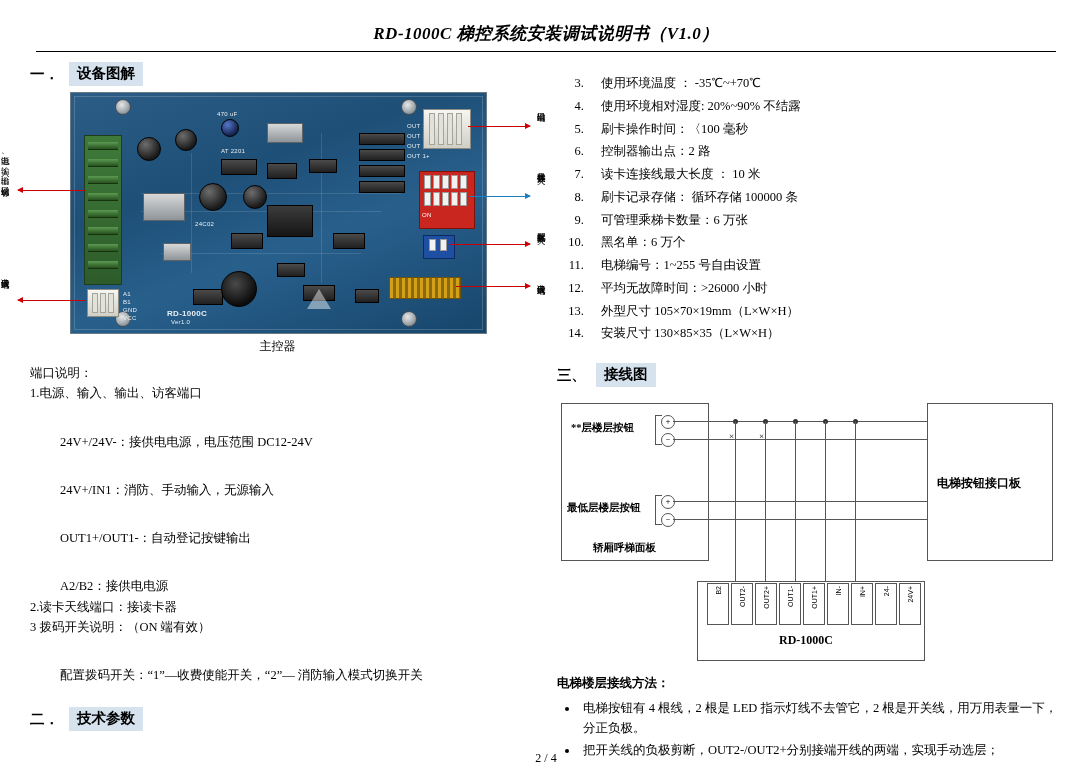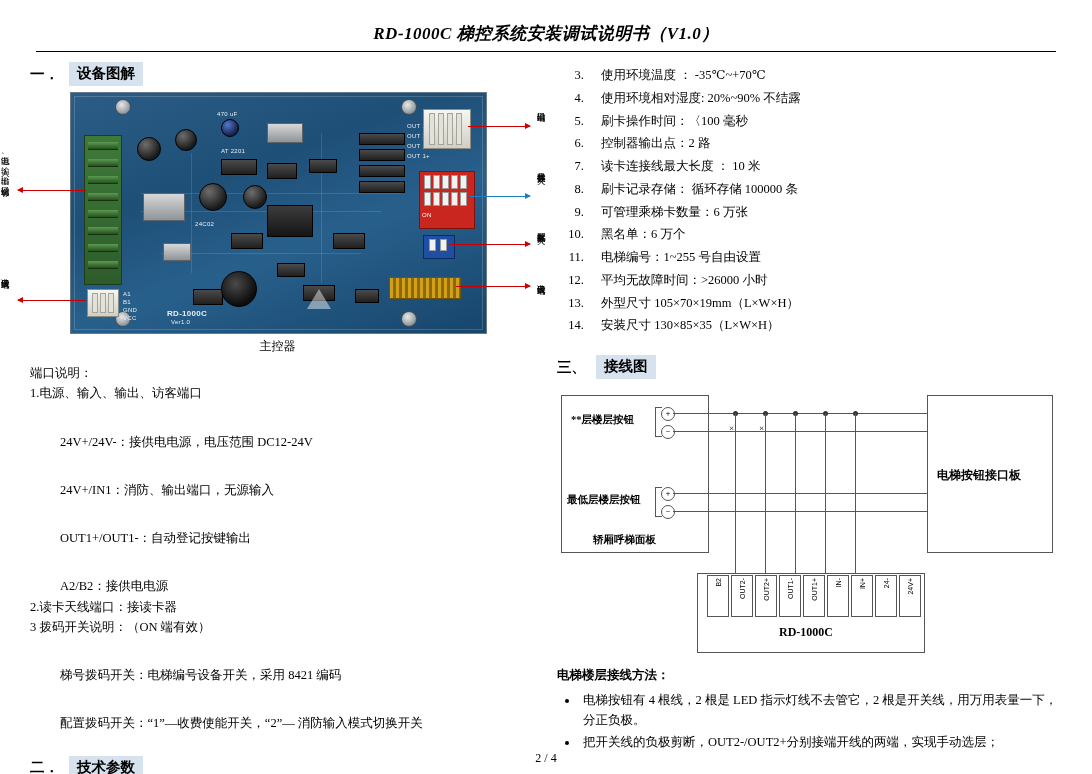--- a/index.html
+++ b/index.html
@@ -429,39 +429,38 @@
         <div class="ar" style="left:386px; top:194px; width:74px;"></div>
         <div class="vlabel" style="left:466px; top:186px;">读卡天线端口</div>
       </div>
 
       <div class="caption">主控器</div>
 
       <div class="body-text">
         <div>端口说明：</div>
         <div>1.电源、输入、输出、访客端口</div>
         <div class="ind2">24V+/24V-：接供电电源，电压范围 DC12-24V</div>
-        <div class="ind2">24V+/IN1：消防、输出端口，无源输入</div>
+        <div class="ind2">24V+/IN1：消防、手动输入，无源输入</div>
         <div class="ind2">OUT1+/OUT1-：自动登记按键输出</div>
         <div class="ind2">A2/B2：接供电电源</div>
         <div>2.读卡天线端口：接读卡器</div>
         <div>3 拨码开关说明：（ON 端有效）</div>
-        <div class="ind2">梯号拨码开关：电梯编号设备开关，采用 8421 编码</div>
         <div class="ind2">配置拨码开关：“1”—收费使能开关，“2”— 消防输入模式切换开关</div>
       </div>
 
       <div class="sec-head" style="margin-top:22px;">
         <span class="num">二．</span>
         <span class="label">技术参数</span>
       </div>
 
     </div>
 
     <div class="col-right">
 
-      <ol class="num-list" start="3" style="margin-top:2px;">
+      <ol class="num-list" start="3" style="margin-top:10px;font-family:Liberation Serif, serif;">
         <li>使用环境温度  ：  -35℃~+70℃</li>
         <li>使用环境相对湿度: 20%~90%  不结露</li>
         <li>刷卡操作时间：〈100 毫秒</li>
         <li>控制器输出点：2 路</li>
         <li>读卡连接线最大长度 ：  10 米</li>
         <li>刷卡记录存储：  循环存储 100000 条</li>
         <li>可管理乘梯卡数量：6 万张</li>
         <li>黑名单：6 万个</li>
         <li>电梯编号：1~255 号自由设置</li>
         <li>平均无故障时间：&gt;26000 小时</li>

